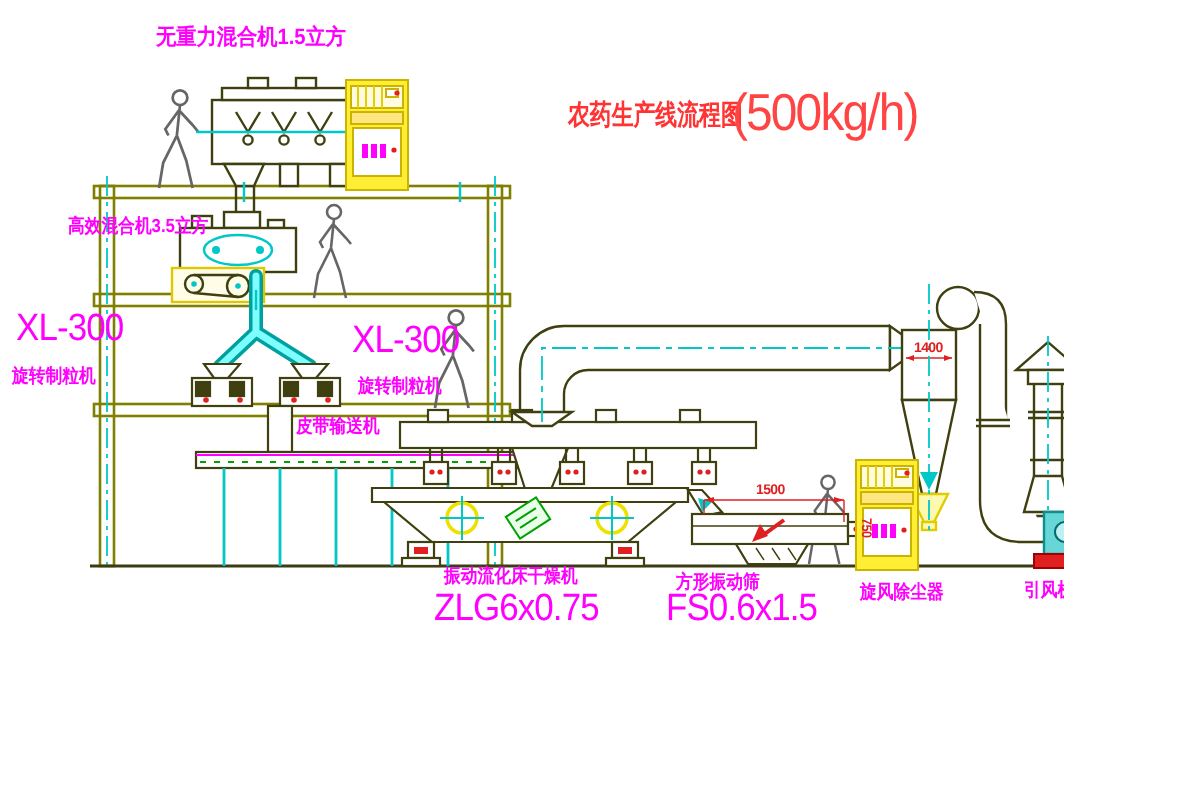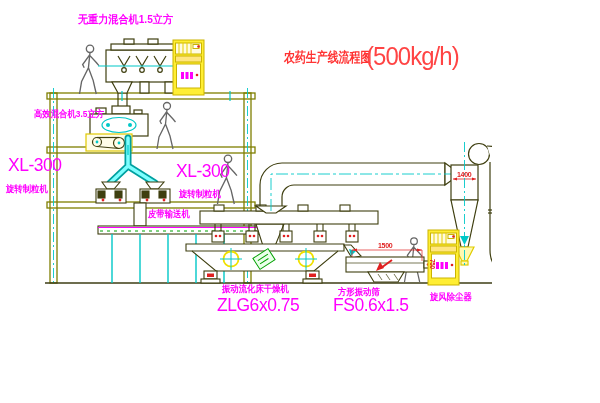--- a/index.html
+++ b/index.html
@@ -1,18 +1,19 @@
 <!DOCTYPE html>
 <html><head>
 <meta charset="utf-8">
 <style>
   html,body{margin:0;padding:0;background:#ffffff;}
   .stage{
     position:relative;width:492px;height:403px;background:#ffffff;overflow:hidden;
     font-family:"Liberation Sans",sans-serif;
+    padding-left:40px;
   }
   .stage svg{position:absolute;left:0;top:0;}
   .lbl{position:absolute;white-space:nowrap;line-height:1;transform-origin:left top;}
   .mag{color:#ff00ff;}
   .red{color:#ff3333;}
   .cap-small{font-size:9.5px;font-weight:700;transform:scaleX(.88);}
   .model{font-size:19px;font-weight:400;transform:scaleX(.92);letter-spacing:-.5px;}
   .dim{font-size:7px;color:#e02020;font-weight:700;letter-spacing:-.3px;}
   .title-zh{font-size:14px;font-weight:700;transform:scaleX(.78);}
   .title-cap{font-size:26px;font-weight:400;color:#ff4444;transform:scaleX(.92);letter-spacing:-1px;}

